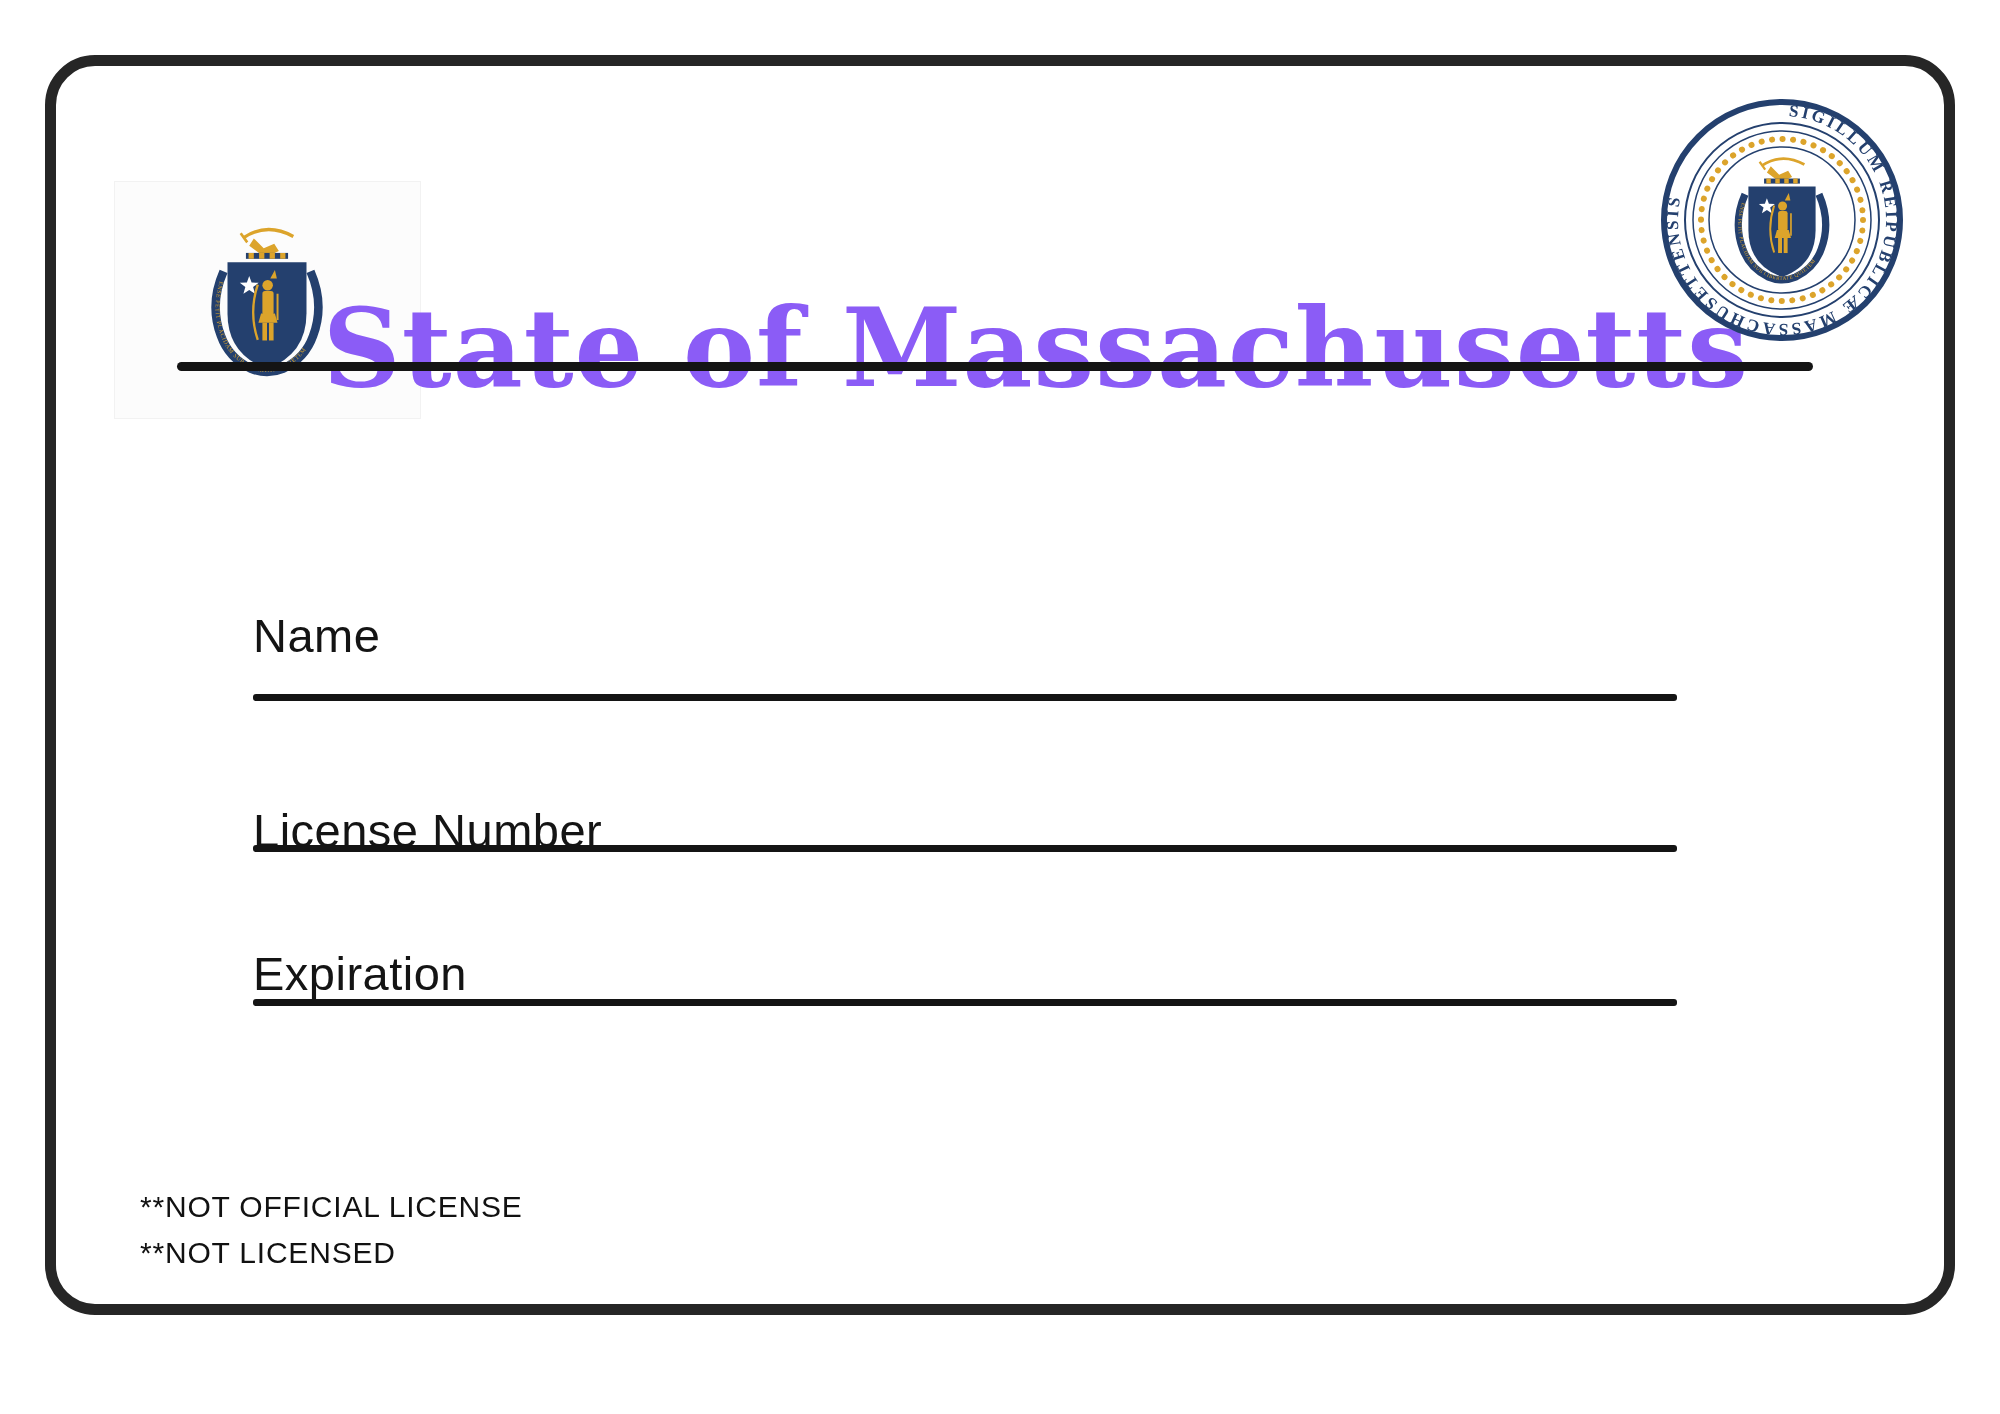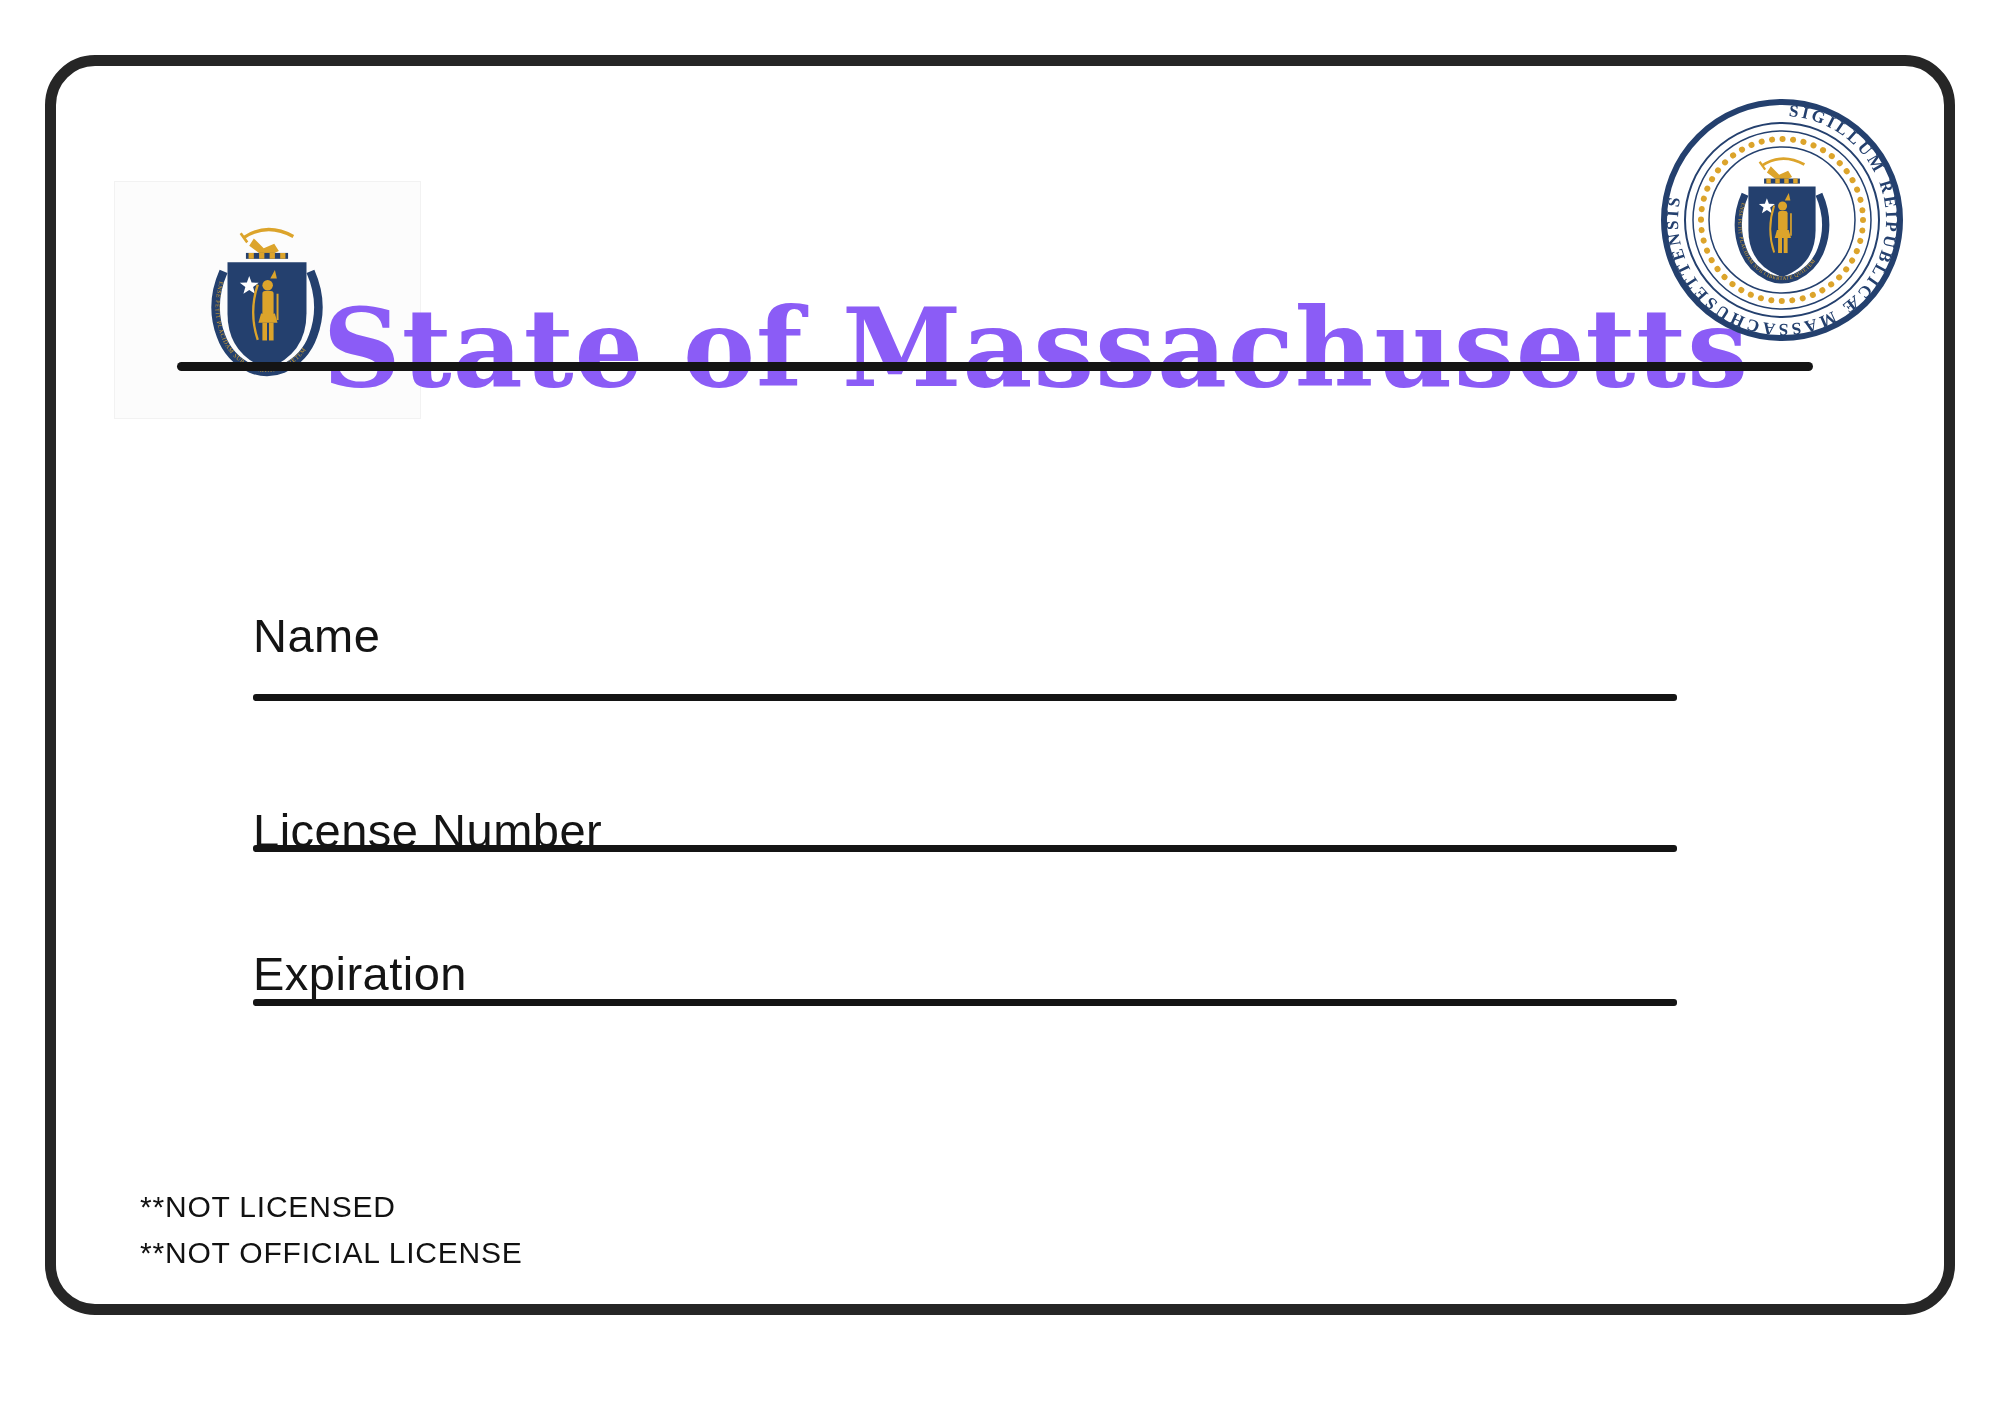--- a/index.html
+++ b/index.html
@@ -129,17 +129,17 @@
     <div class="field-label" style="top:807px;">License Number</div>
     <div class="field-line" style="top:845px;"></div>
   </div>
 
   <div>
     <div class="field-label" style="top:918px;margin-top:32px;">Expiration</div>
     <div class="field-line" style="top:999px;"></div>
   </div>
 
   <div class="disclaimers">
+    <div>**NOT OFFICIAL LICENSE</div>
     <div>**NOT LICENSED</div>
-    <div>**NOT OFFICIAL LICENSE</div>
   </div>
 
 </div>
 
 </body></html>

